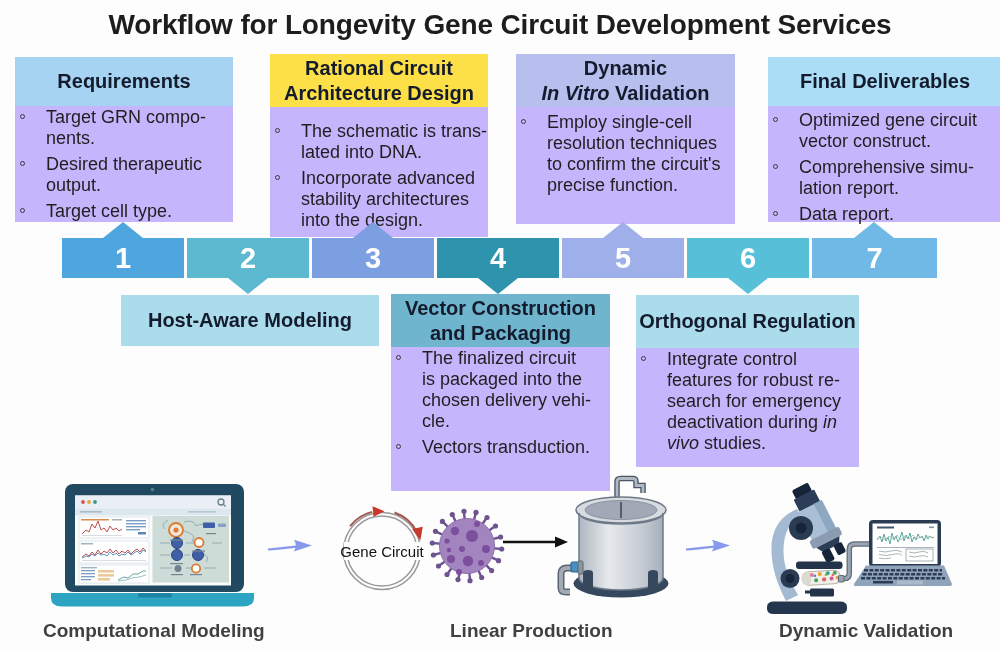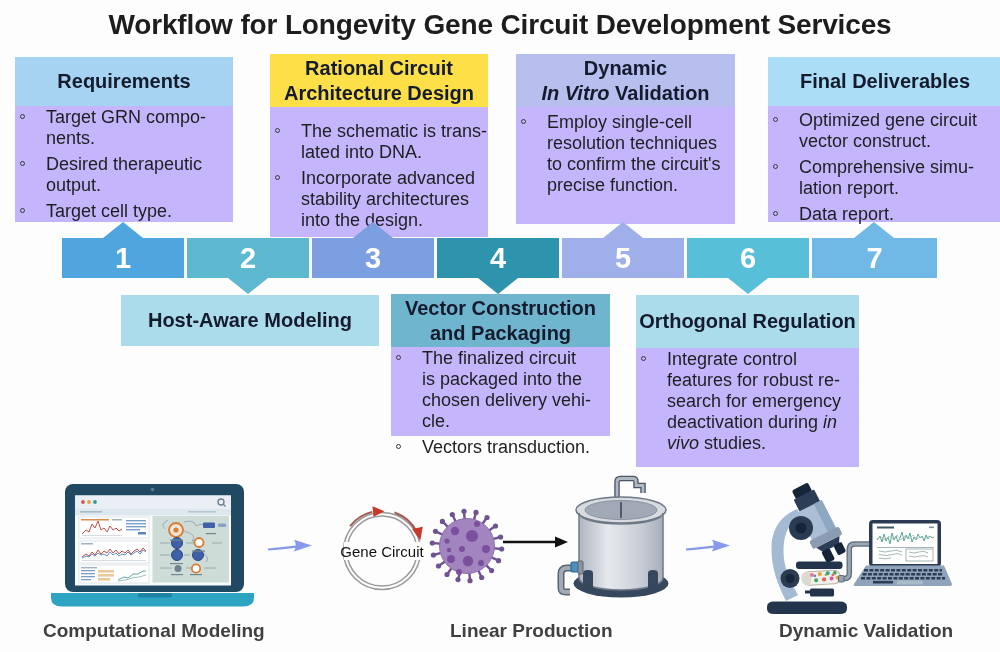--- a/index.html
+++ b/index.html
@@ -82,21 +82,21 @@
 
 <div class="box" style="left:121px;top:295px;width:258px;">
   <div class="hdr" style="height:51px;background:#abdcec;">Host-Aware Modeling</div>
 </div>
 
 <div class="box" style="left:391px;top:294px;width:219px;">
   <div class="hdr" style="height:53px;background:#6fb5ce;">
       <span>Vector Construction</span>
       <span>and Packaging</span>
     </div>
-  <div class="bod" style="height:89px;padding-top:1px;box-sizing:border-box;">
+  <div class="bod" style="height:144px;padding-top:1px;box-sizing:border-box;">
     <div class="bi"><span class="bu"></span>The finalized circuit<br>is packaged into the<br>chosen delivery vehi-<br>cle.</div>
     <div class="bi"><span class="bu"></span>Vectors transduction.</div>
   </div>
 </div>
 
 <div class="box" style="left:636px;top:295px;width:223px;">
   <div class="hdr" style="height:53px;background:#abdcec;">Orthogonal Regulation</div>
   <div class="bod" style="height:119px;padding-top:1px;box-sizing:border-box;">
     <div class="bi"><span class="bu"></span>Integrate control<br>features for robust re-<br>search for emergency<br>deactivation during <i>in</i><br><i>vivo</i> studies.</div>
   </div>

